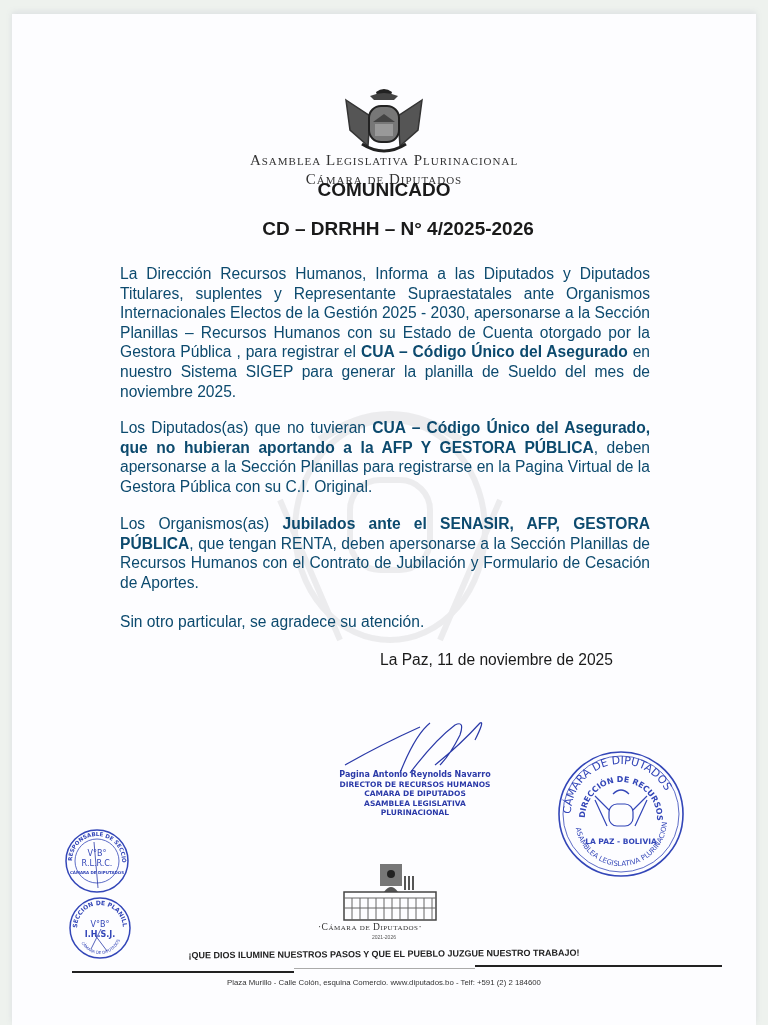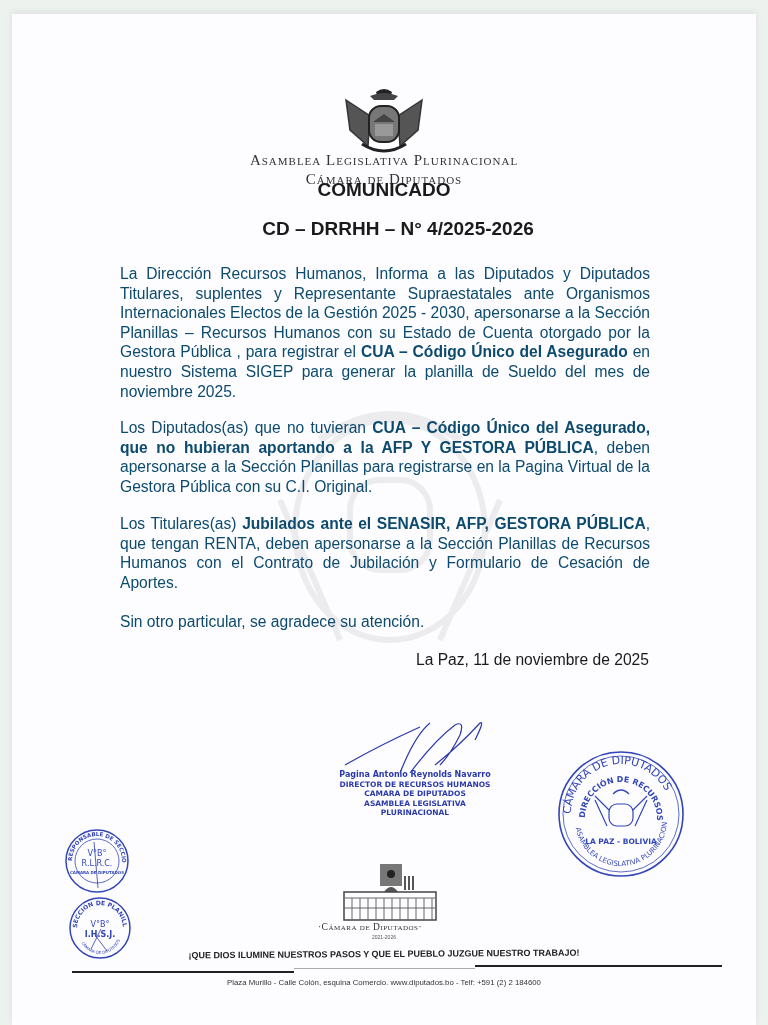--- a/index.html
+++ b/index.html
@@ -37,21 +37,21 @@
     font-weight: bold; font-size: 19px; padding-left: 14px;
   }
   .para {
     left: 120px; width: 530px; font-size: 15.6px; line-height: 19.6px;
     text-align: justify; color: #0c4a6e;
   }
   .p1 { top: 264px; }
   .p2 { top: 418px; }
   .p3 { top: 514px; }
   .p4 { top: 612px; }
-  .date { left: 380px; top: 651px; font-size: 15.6px; margin-left: 36px; }
+  .date { left: 380px; top: 651px; font-size: 15.6px; }
   b { font-weight: bold; }
   .watermark { left: 260px; top: 380px; width: 260px; height: 290px; opacity: 0.08; }
   .sig { left: 340px; top: 715px; width: 150px; height: 60px; }
   .sig-block {
     left: 330px; top: 770px; width: 170px; text-align: center;
     color: #2b3aa8; font-size: 7.5px; font-weight: bold; line-height: 9.5px;
     font-family: "DejaVu Sans", sans-serif;
   }
   .stamp-big { left: 555px; top: 748px; width: 132px; height: 132px; }
   .stamp-s1 { left: 64px; top: 828px; width: 66px; height: 66px; }
@@ -103,21 +103,21 @@
 <div class="abs inst1"><span class="sc">Asamblea Legislativa Plurinacional</span></div>
 <div class="abs inst2"><span class="sc">Cámara de Diputados</span></div>
 
 <div class="abs title1">COMUNICADO</div>
 <div class="abs title2">CD – DRRHH – N° 4/2025-2026</div>
 
 <div class="abs para p1"><span>La Dirección Recursos Humanos, Informa a las Diputados y Diputados Titulares, suplentes y Representante Supraestatales ante Organismos Internacionales Electos de la Gestión 2025 - 2030, apersonarse a la Sección Planillas – Recursos Humanos con su Estado de Cuenta otorgado por la Gestora Pública , para registrar el </span><b>CUA – Código Único del Asegurado</b><span> en nuestro Sistema SIGEP para generar la planilla de Sueldo del mes de noviembre 2025.</span></div>
 
 <div class="abs para p2"><span>Los Diputados(as) que no tuvieran </span><b>CUA – Código Único del Asegurado, que no hubieran aportando a la AFP Y GESTORA PÚBLICA</b><span>, deben apersonarse a la Sección Planillas para registrarse en la Pagina Virtual de la Gestora Pública con su C.I. Original.</span></div>
 
-<div class="abs para p3"><span>Los Titulares(as) </span><b>Jubilados ante el SENASIR, AFP, GESTORA PÚBLICA</b><span>, que tengan RENTA, deben apersonarse a la Sección Planillas de Recursos Humanos con el Contrato de Jubilación y Formulario de Cesación de Aportes.</span></div>
+<div class="abs para p3"><span>Los Organismos(as) </span><b>Jubilados ante el SENASIR, AFP, GESTORA PÚBLICA</b><span>, que tengan RENTA, deben apersonarse a la Sección Planillas de Recursos Humanos con el Contrato de Jubilación y Formulario de Cesación de Aportes.</span></div>
 
 <div class="abs para p4">Sin otro particular, se agradece su atención.</div>
 <div class="abs date">La Paz, 11 de noviembre de 2025</div>
 
 <svg class="abs sig" viewBox="0 0 150 60">
   <path d="M5 50 Q40 30 80 12 M60 58 Q75 20 90 8 M70 58 Q95 25 115 10 Q125 5 120 20 Q110 40 100 50 M95 50 Q120 30 140 8 Q145 5 135 25" fill="none" stroke="#2b3aa8" stroke-width="1.2"></path>
 </svg>
 <div class="abs sig-block">
   <div style="font-size:8px;">Pagina Antonio Reynolds Navarro</div>
   <div>DIRECTOR DE RECURSOS HUMANOS</div>

